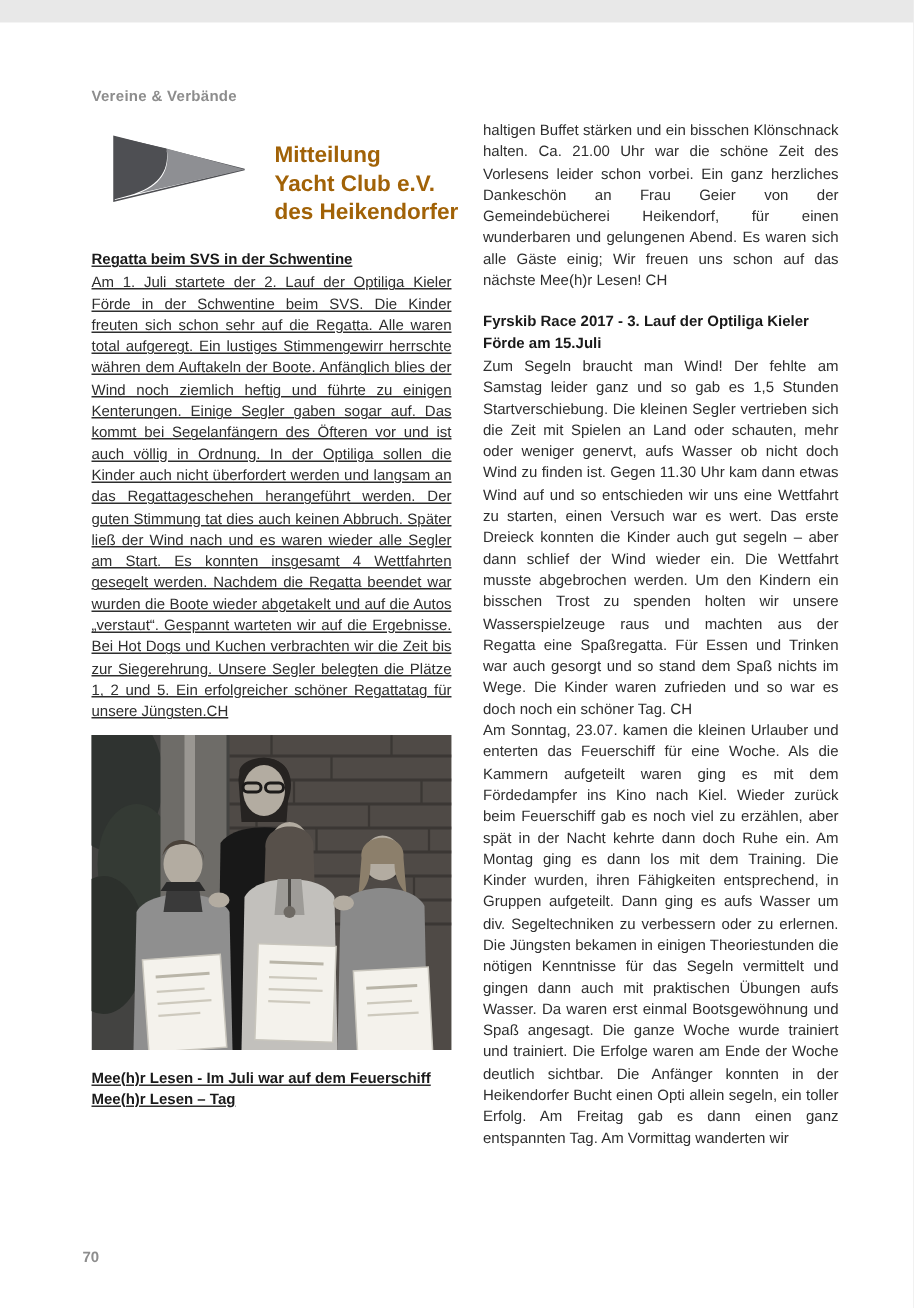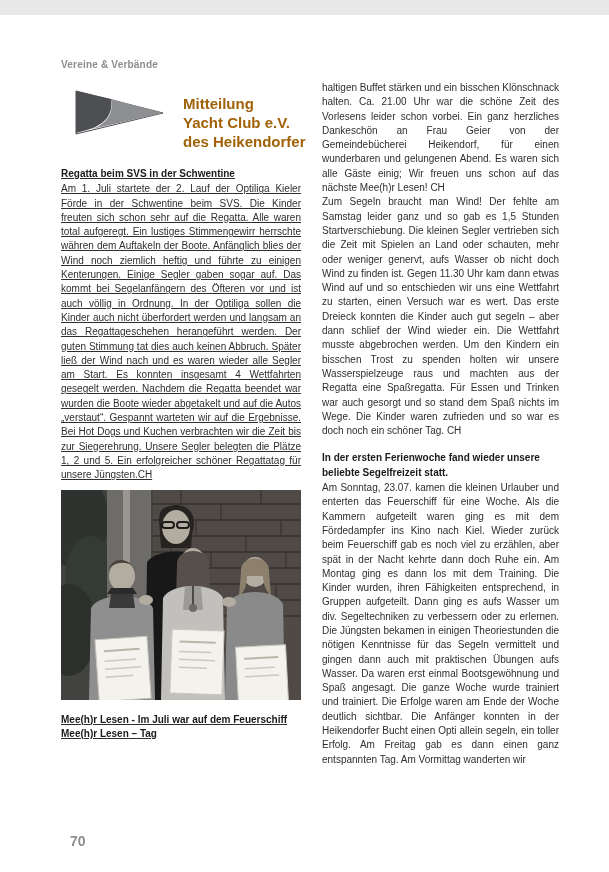--- a/index.html
+++ b/index.html
@@ -35,22 +35,22 @@
   }
   .h.first{margin-top:0;}
   .body-p{
     margin:0;text-align:justify;color:#2e2e2e;
   }
   .photo{
     display:block;width:240px;height:210px;
     margin:7px 0 8px 0;
   }
   .page-number{
-    position:absolute;left:70px;top:818px;
-    font-size:14px;font-weight:bold;color:#8d8d8d;
+    position:absolute;left:55px;top:818px;
+    font-size:10px;font-weight:bold;color:#8d8d8d;
   }
 </style>
 </head>
 <body>
 
 <div class="page">
 
   <div class="section-label">Vereine &amp; Verbände</div>
 
   <div class="masthead">
@@ -153,21 +153,21 @@
       <ellipse cx="85" cy="110" rx="7" ry="5" fill="#b3aca1"></ellipse>
       <ellipse cx="168" cy="112" rx="7" ry="5" fill="#b3aca1"></ellipse>
     </svg>
 
     <div class="h">Mee(h)r Lesen - Im Juli war auf dem Feuerschiff Mee(h)r Lesen – Tag</div>
   </div>
 
   <div class="col col-right">
     <p class="body-p">haltigen Buffet stärken und ein bisschen Klönschnack halten. Ca. 21.00 Uhr war die schöne Zeit des Vorlesens leider schon vorbei. Ein ganz herzliches Dankeschön an Frau Geier von der Gemeindebücherei Heikendorf, für einen wunderbaren und gelungenen Abend. Es waren sich alle Gäste einig; Wir freuen uns schon auf das nächste Mee(h)r Lesen! CH</p>
 
+    <div class="h">Fyrskib Race 2017 - 3. Lauf der Optiliga Kieler Förde am 15.Juli</div>
     <p class="body-p">Zum Segeln braucht man Wind! Der fehlte am Samstag leider ganz und so gab es 1,5 Stunden Startverschiebung. Die kleinen Segler vertrieben sich die Zeit mit Spielen an Land oder schauten, mehr oder weniger genervt, aufs Wasser ob nicht doch Wind zu finden ist. Gegen 11.30 Uhr kam dann etwas Wind auf und so entschieden wir uns eine Wettfahrt zu starten, einen Versuch war es wert. Das erste Dreieck konnten die Kinder auch gut segeln – aber dann schlief der Wind wieder ein. Die Wettfahrt musste abgebrochen werden. Um den Kindern ein bisschen Trost zu spenden holten wir unsere Wasserspielzeuge raus und machten aus der Regatta eine Spaßregatta. Für Essen und Trinken war auch gesorgt und so stand dem Spaß nichts im Wege. Die Kinder waren zufrieden und so war es doch noch ein schöner Tag. CH</p>
 
-    <div class="h">In der ersten Ferienwoche fand wieder unsere beliebte Segelfreizeit statt.</div>
     <p class="body-p">Am Sonntag, 23.07. kamen die kleinen Urlauber und enterten das Feuerschiff für eine Woche. Als die Kammern aufgeteilt waren ging es mit dem Fördedampfer ins Kino nach Kiel. Wieder zurück beim Feuerschiff gab es noch viel zu erzählen, aber spät in der Nacht kehrte dann doch Ruhe ein. Am Montag ging es dann los mit dem Training. Die Kinder wurden, ihren Fähigkeiten entsprechend, in Gruppen aufgeteilt. Dann ging es aufs Wasser um div. Segeltechniken zu verbessern oder zu erlernen. Die Jüngsten bekamen in einigen Theoriestunden die nötigen Kenntnisse für das Segeln vermittelt und gingen dann auch mit praktischen Übungen aufs Wasser. Da waren erst einmal Bootsgewöhnung und Spaß angesagt. Die ganze Woche wurde trainiert und trainiert. Die Erfolge waren am Ende der Woche deutlich sichtbar. Die Anfänger konnten in der Heikendorfer Bucht einen Opti allein segeln, ein toller Erfolg. Am Freitag gab es dann einen ganz entspannten Tag. Am Vormittag wanderten wir</p>
   </div>
 
   <div class="page-number">70</div>
 
 </div>
 
 </body></html>

